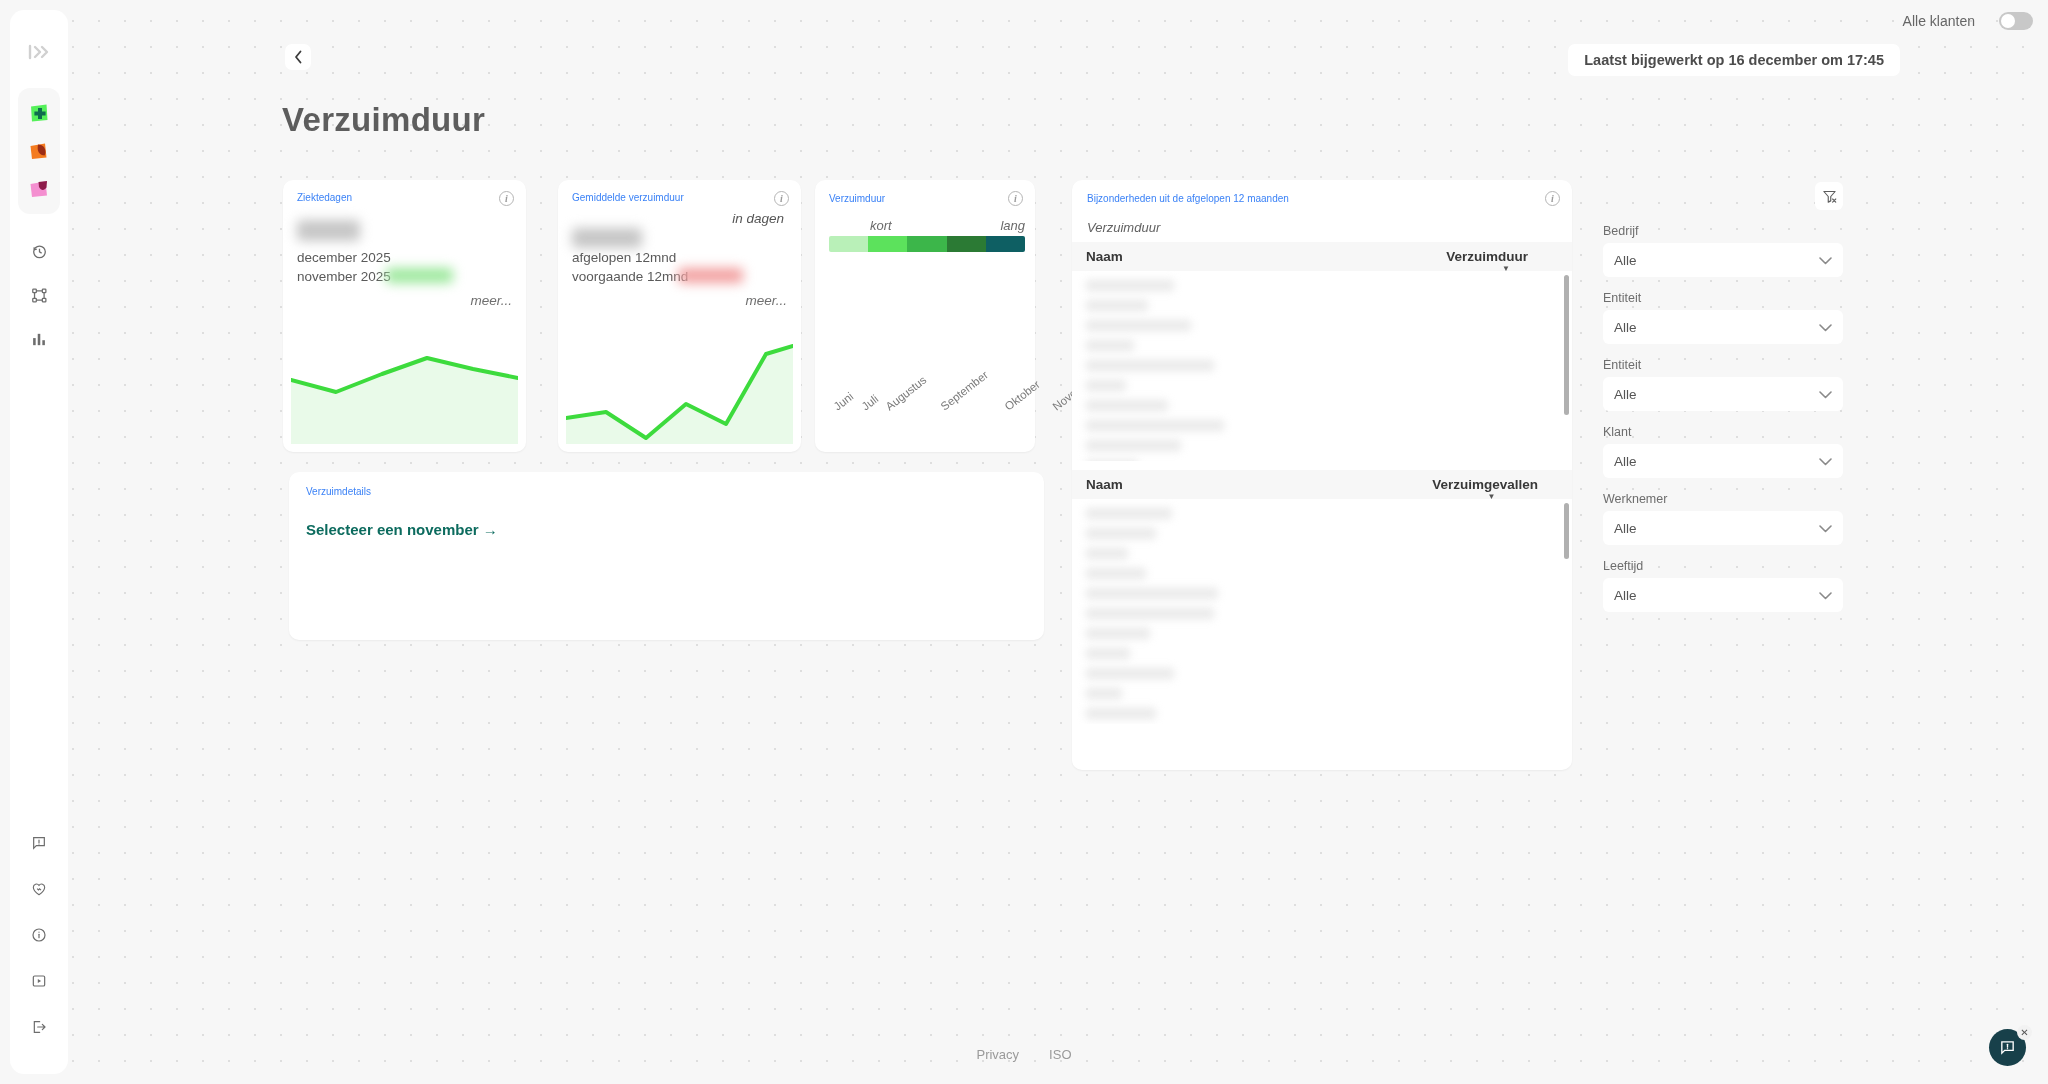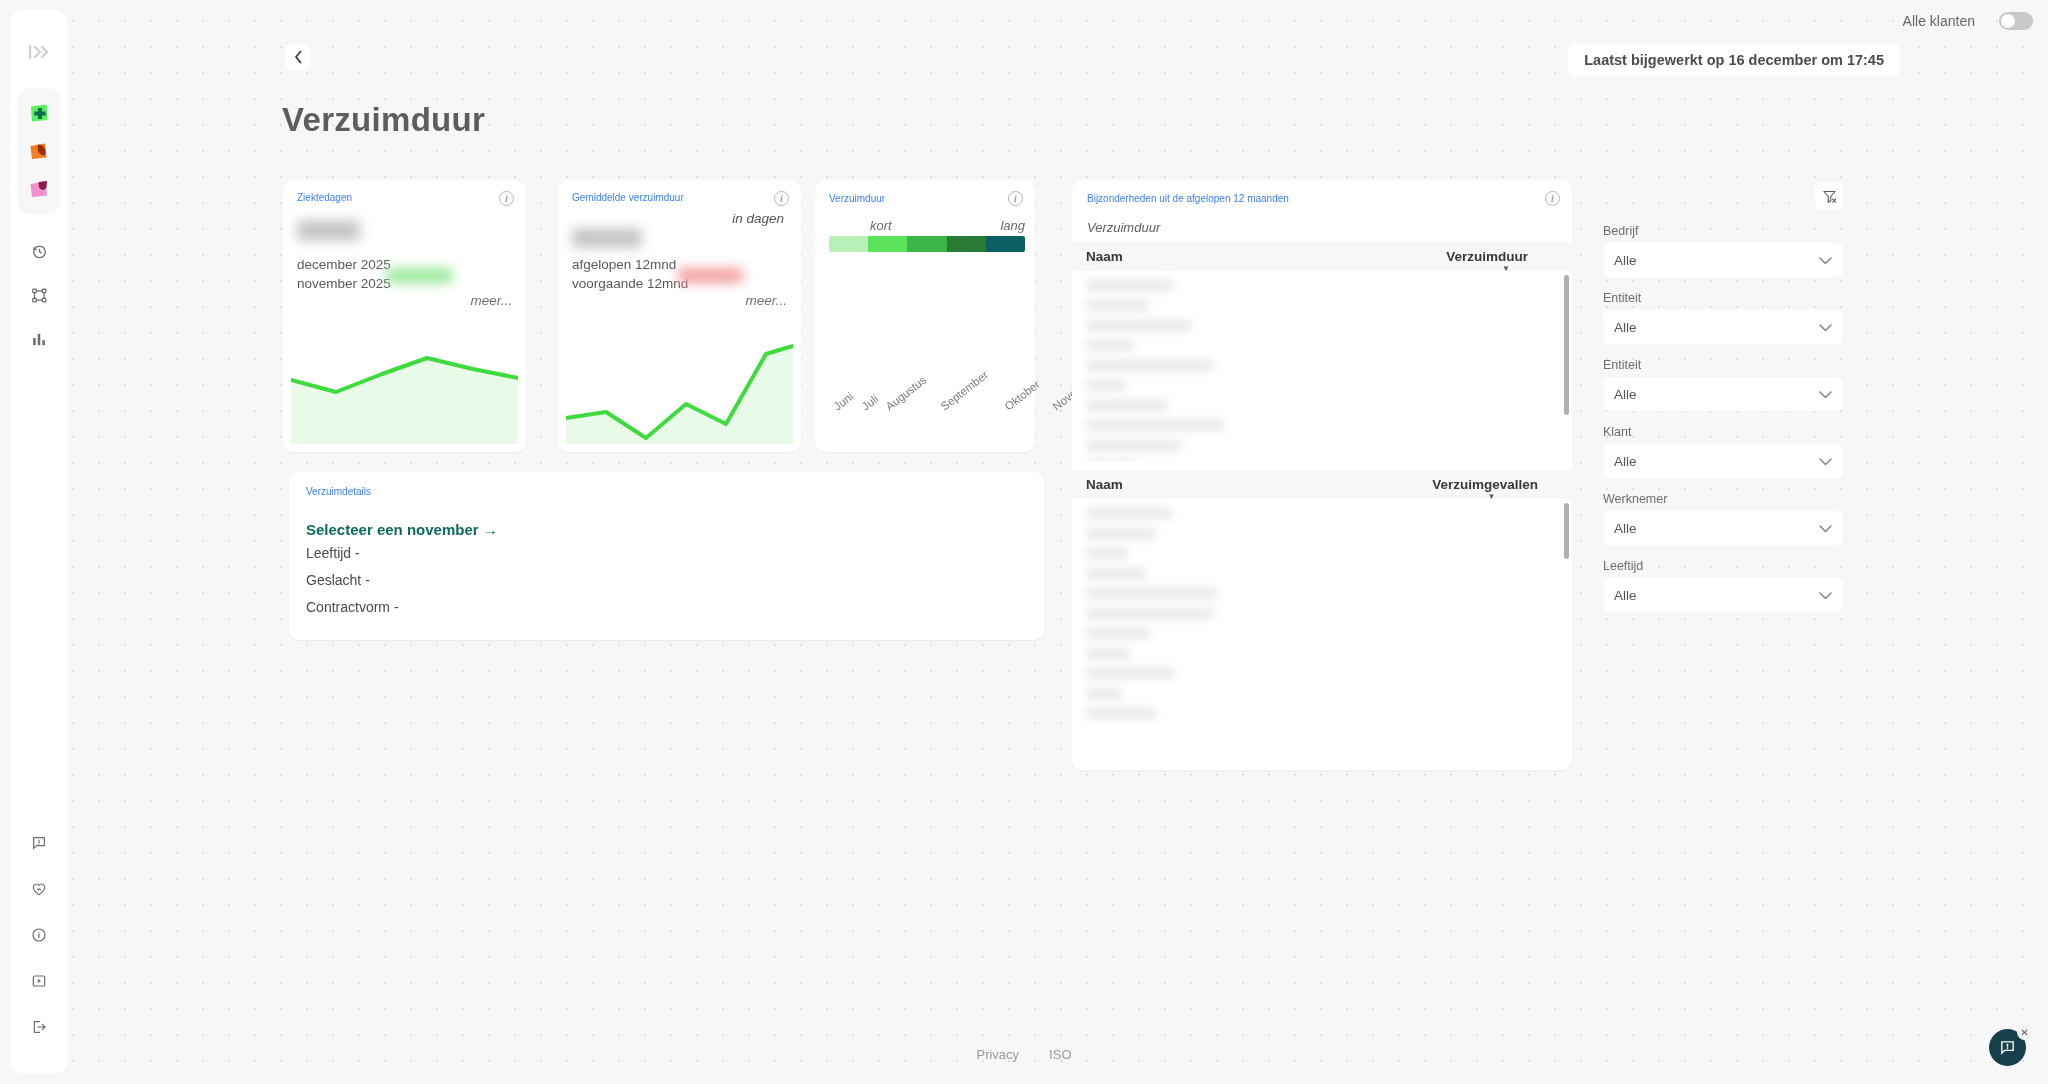--- a/index.html
+++ b/index.html
@@ -83,21 +83,21 @@
     width: 15px; height: 15px; border-radius: 50%;
     border: 1.3px solid #b5b5b5; color: #9b9b9b;
     font-size: 10px; font-style: italic; font-weight: 700;
     display: flex; align-items: center; justify-content: center;
     cursor: pointer; font-family: "Liberation Serif", serif;
   }
   .blur-val {
     border-radius: 4px;
     filter: blur(6px);
   }
-  .kpi-row { font-size: 13.5px; color: #5a5a5a; display:flex; align-items:center;margin-top:7px; }
+  .kpi-row { font-size: 13.5px; color: #5a5a5a; display:flex; align-items:center; }
   .meer { font-size: 13.5px; color: #6f6f6f; font-style: italic; cursor: pointer; }
 
   
   #card-ziektedagen { left: 283px; top: 180px; width: 243px; height: 272px; }
   
   #card-gemiddelde { left: 558px; top: 180px; width: 243px; height: 272px; }
   
   #card-verzuimduur { left: 815px; top: 180px; width: 220px; height: 272px; }
   
   #card-bijzonderheden { left: 1072px; top: 180px; width: 500px; height: 590px; }
@@ -417,25 +417,20 @@
         <div class="blur-row" style="width: 88px; margin-bottom: 9px;"></div>
         <div class="blur-row" style="width: 36px; margin-bottom: 9px;"></div>
         <div class="blur-row" style="width: 70px; margin-bottom: 9px;"></div>
       </div>
   </div>
 </div>
 
 <div class="card" id="card-details">
   <div class="card-title" style="position:absolute;left:17px;top:14px;">Verzuimdetails</div>
   <div class="detail-link" style="position:absolute;left:17px;top:49px;">Selecteer een november →</div>
-  <div style="position:absolute;left:17px;top:62px;width:260px;">
-    <div class="detail-item">Leeftijd -</div>
-    <div class="detail-item">Geslacht -</div>
-    <div class="detail-item">Contractvorm -</div>
-  </div>
 </div>
 
 <div id="filters">
   <div id="clear-filter">
     <svg width="15" height="15" viewBox="0 0 24 24" fill="none" stroke="#5d5d5d" stroke-width="1.8">
       <path d="M3 4h18l-7 8v7l-4 2v-9z" stroke-linejoin="round"></path>
       <path d="M17 16l5 5M22 16l-5 5" stroke-linecap="round"></path>
     </svg>
   </div>
   <div id="filter-groups">

